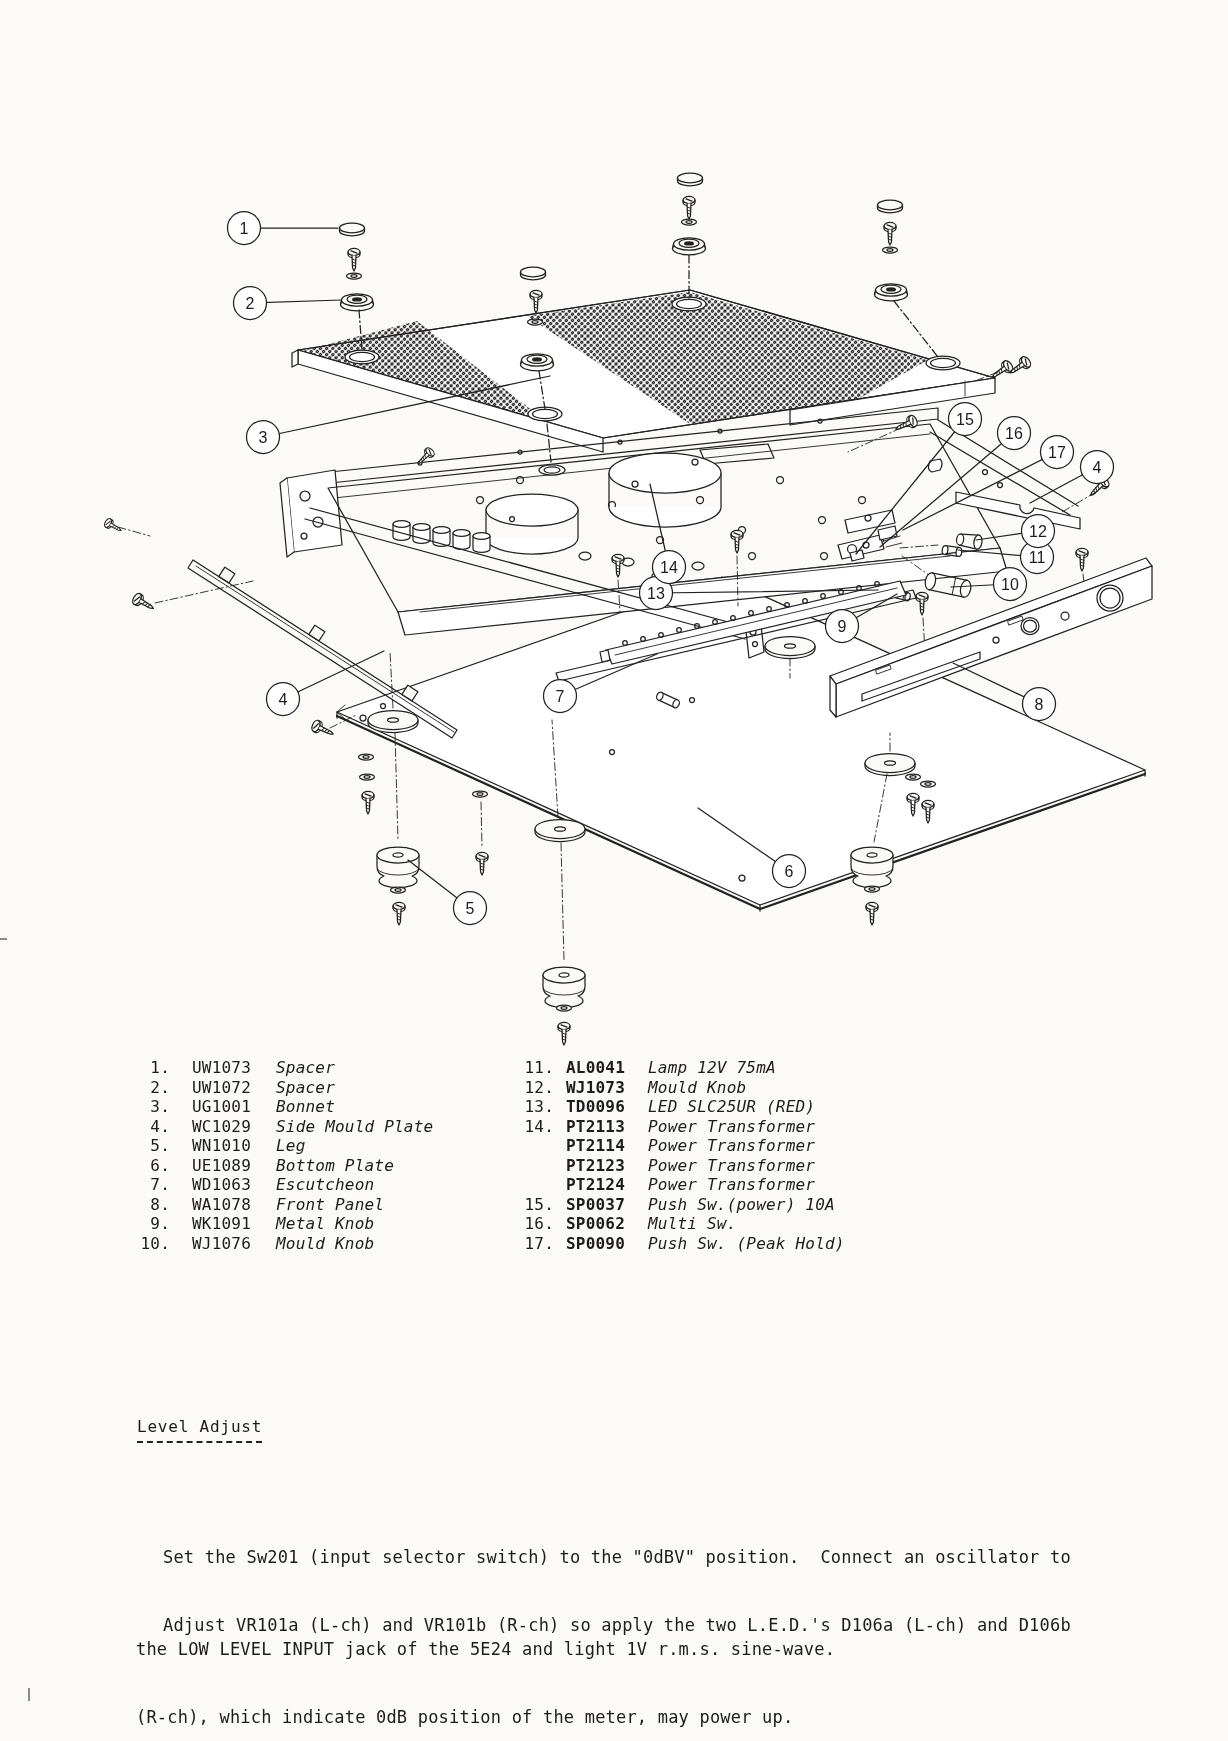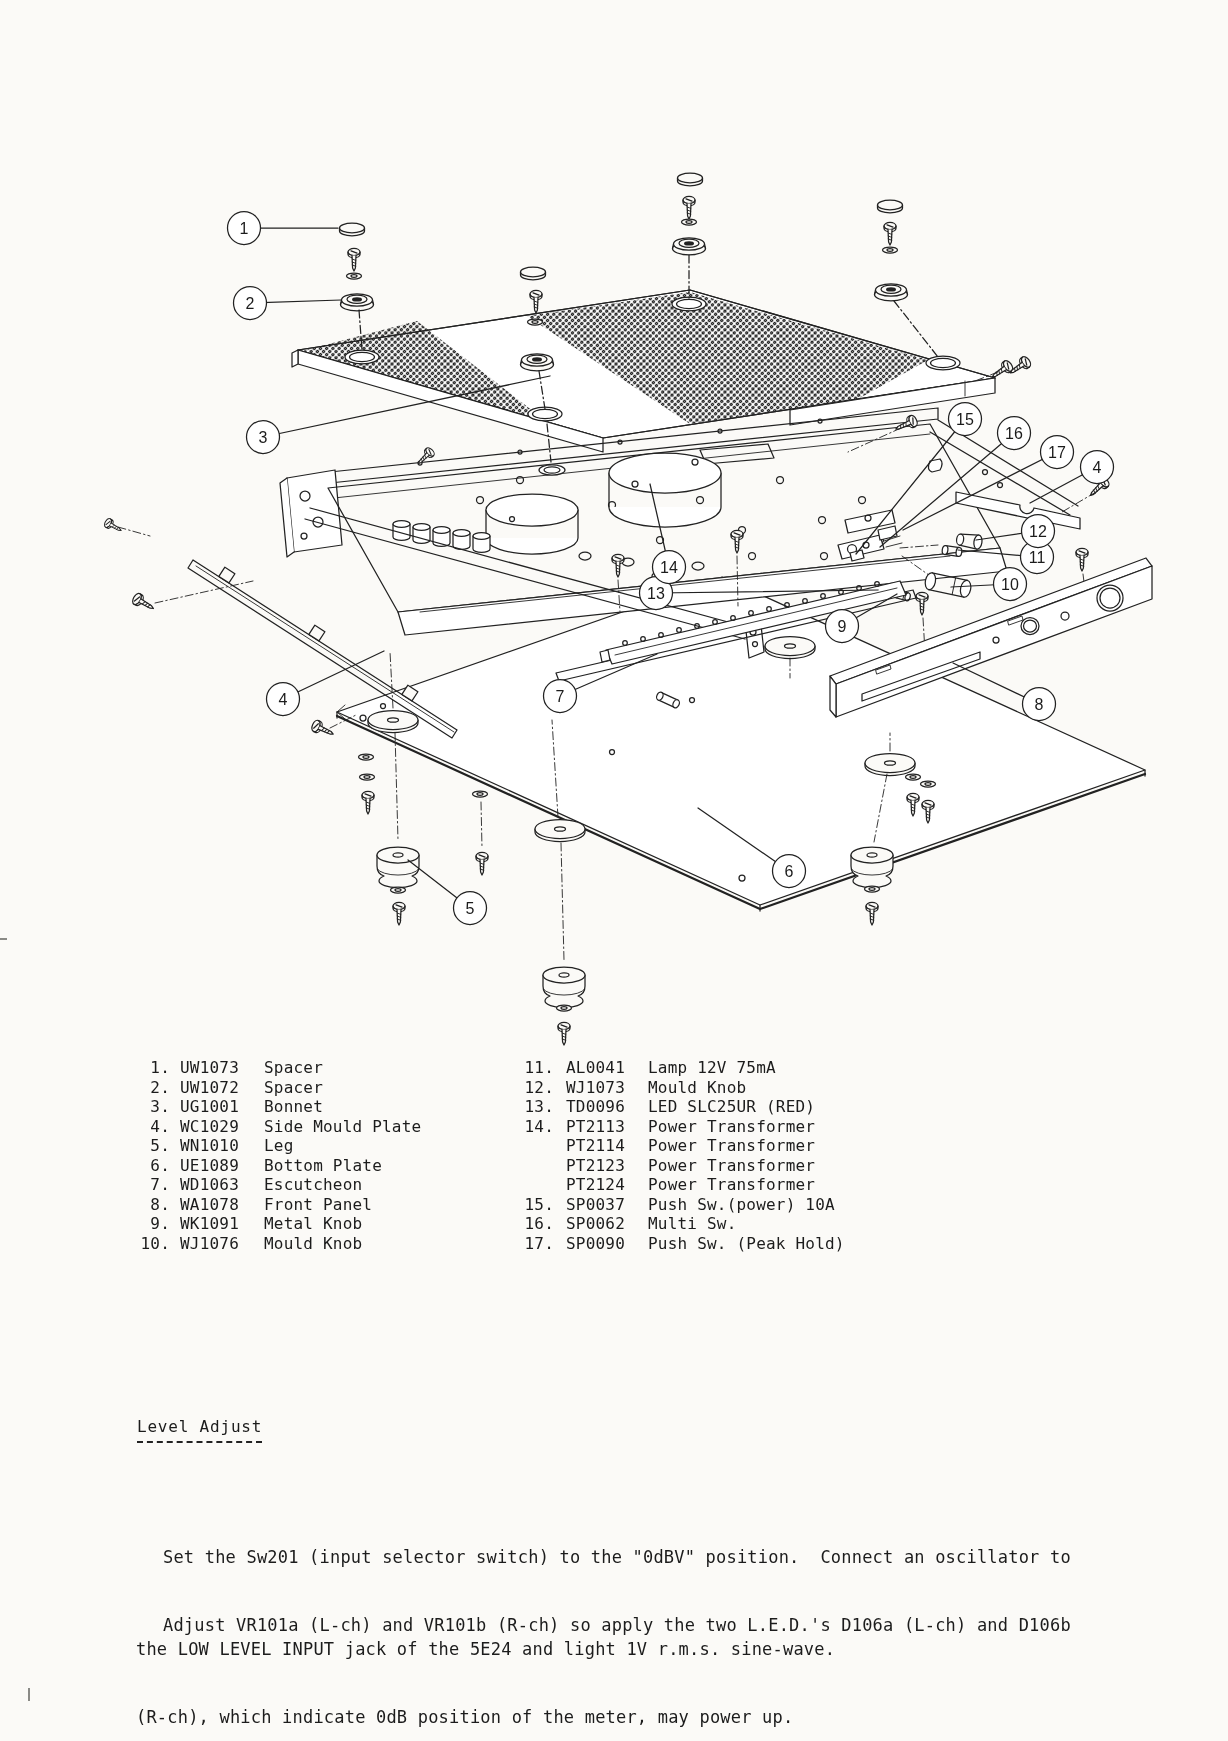--- a/index.html
+++ b/index.html
@@ -19,23 +19,23 @@
   svg .thick{stroke-width:2.2;}
   svg .thin{stroke-width:0.9;}
   svg text{stroke:none;fill:#1c1c1c;font-family:"Liberation Sans","DejaVu Sans",sans-serif;font-size:16px;}
   .plist{position:absolute;top:1058px;font-size:16px;line-height:19.5px;letter-spacing:0.2px;white-space:pre;}
   .plist .row{display:flex;}
   .plist .no{display:inline-block;text-align:right;}
   #plist-left{left:140px;}
   #plist-left .no{width:30px;}
   #plist-right{left:518px;}
   #plist-right .no{width:36px;}
-  .plist .code{display:inline-block;width:74px;margin-left:10px;}
-  #plist-right .code{width:76px;margin-left:12px;}
-  .plist .nm{display:inline-block;margin-left:10px;}
+  .plist .code{display:inline-block;width:74px;margin-left:22px;}
+  #plist-right .code{width:76px;margin-left:12px;font-weight:bold;}
+  .plist .nm{display:inline-block;margin-left:10px;font-style:italic;}
   #plist-right .nm{margin-left:6px;}
   #heading{
     position:absolute;left:137px;top:1417px;font-size:16px;letter-spacing:0.8px;
     border-bottom:2px dashed #222;padding-bottom:5px;
   }
   .para{position:absolute;left:136px;width:980px;font-size:17px;line-height:30.6px;letter-spacing:0.2px;white-space:pre;}
   #para1{top:1481px;}
   #para2{top:1549px;}
   .indent{padding-left:27px;}
   .tickmark{position:absolute;background:#8a8a86;}

